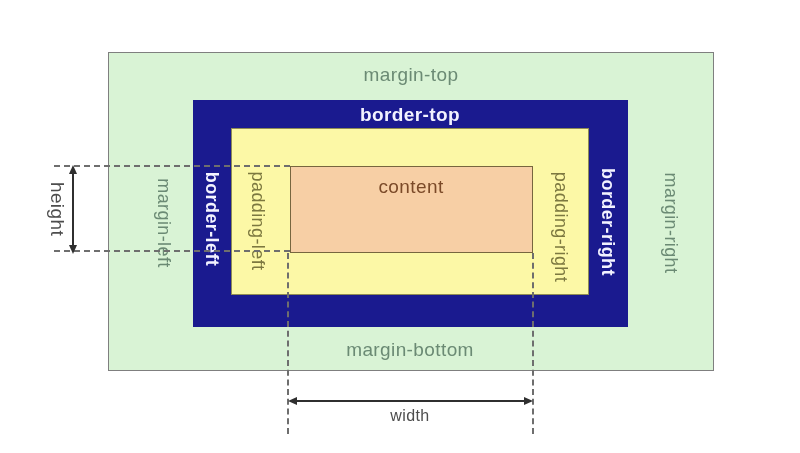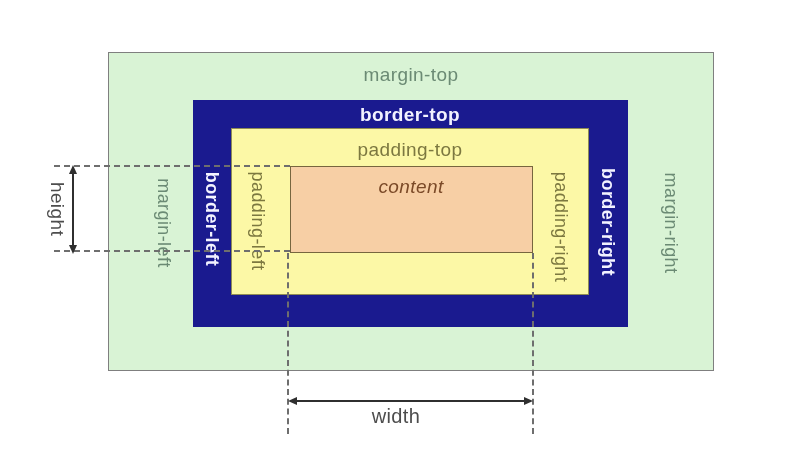--- a/index.html
+++ b/index.html
@@ -19,21 +19,21 @@
   .box.padding{left:231px;top:128px;width:358px;height:167px;background:var(--padding-bg);border:1px solid var(--padding-outline);}
   .box.content{left:290px;top:166px;width:243px;height:87px; background:var(--content-bg);border:1.5px solid var(--content-outline);}
 
   
   .lbl{position:absolute;white-space:nowrap;font-size:19px;letter-spacing:.4px;line-height:1;}
   .hl{transform:translate(-50%,-50%);}
   .vl{transform:translate(-50%,-50%) rotate(90deg);font-size:18px;}
   .margin-text {color:var(--margin-text);}
   .border-text {color:var(--border-text);font-weight:600;}
   .padding-text{color:var(--padding-text);}
-  .content-text{color:var(--content-text);font-style:italic;}
+  .content-text{color:var(--content-text);}
   .measure-text{color:var(--measure-text);}
 
   
   .guide{position:absolute;}
   .guide.h{border-top:2px dashed var(--guide);height:0;}
   .guide.v{border-left:2px dashed var(--guide);width:0;}
   .guide-top   {left:54px;top:165px;width:236px;}
   .guide-bottom{left:54px;top:250px;width:236px;}
   .guide-left  {left:287px;top:253px;height:181px;}
   .guide-right {left:532px;top:253px;height:181px;}
@@ -53,22 +53,22 @@
 
 <div class="stage">
 
   <div class="box margin"></div>
   <div class="box border"></div>
   <div class="box padding"></div>
   <div class="box content"></div>
 
   <span class="lbl hl border-text" style="left:410px;top:114px">border-top</span>
   <span class="lbl hl margin-text" style="left:411px;top:74px">margin-top</span>
-  <span class="lbl hl padding-text" style="left:410px;top:149px">padding-top</span>
   <span class="lbl hl content-text" style="left:411px;top:186px">content</span>
+  <span class="lbl hl margin-text" style="left:410px;top:349px">margin-bottom</span>
 
   <span class="lbl vl margin-text" style="left:164px;top:223px">margin-left</span>
   <span class="lbl vl border-text" style="left:212px;top:219px">border-left</span>
   <span class="lbl vl padding-text" style="left:258px;top:221px">padding-left</span>
   <span class="lbl vl padding-text" style="left:561px;top:227px">padding-right</span>
   <span class="lbl vl border-text" style="left:608px;top:222px">border-right</span>
   <span class="lbl vl margin-text" style="left:671px;top:223px">margin-right</span>
 
   <div class="guide h guide-top"></div>
   <div class="guide h guide-bottom"></div>
@@ -76,15 +76,15 @@
   <div class="guide v guide-right"></div>
 
   <div class="arrow-line height-line"></div>
   <div class="ah up"></div>
   <div class="ah down"></div>
   <span class="lbl vl measure-text" style="left:57px;top:209px;font-size:19px">height</span>
 
   <div class="arrow-line width-line"></div>
   <div class="ah left"></div>
   <div class="ah right"></div>
-  <span class="lbl hl measure-text" style="left:396px;top:416px;font-size:20px">width</span>
+  <span class="lbl hl measure-text" style="left:410px;top:416px;font-size:16px">width</span>
 
 </div>
 
 </body></html>

